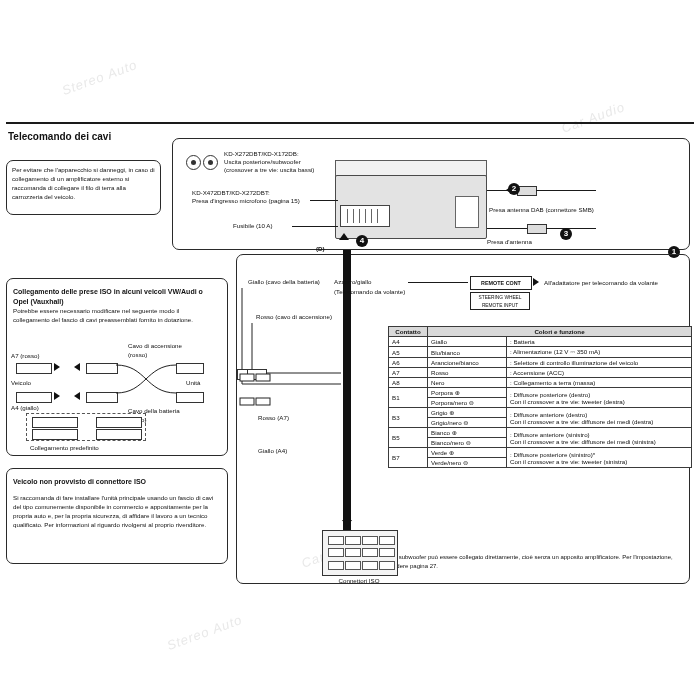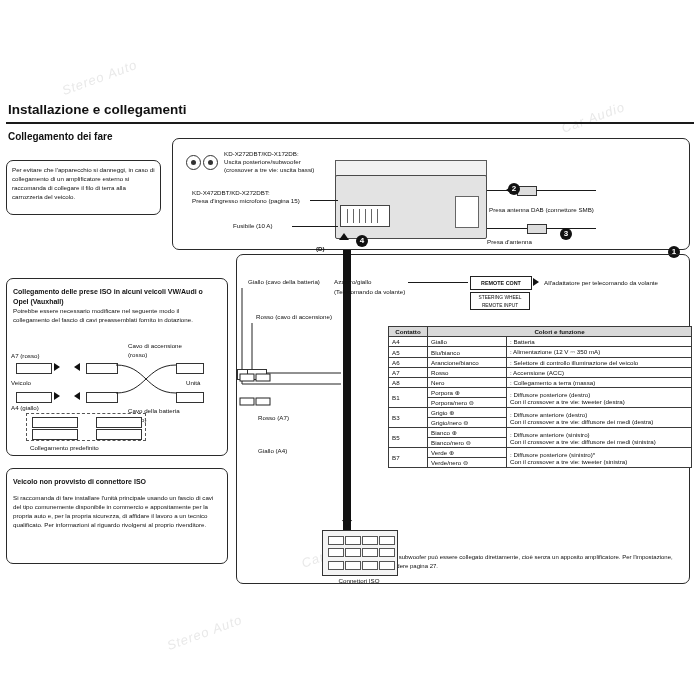--- a/index.html
+++ b/index.html
@@ -80,23 +80,22 @@
 </head>
 <body>
 
 <div class="page">
 
   <div class="wm" style="left:60px;top:70px;">Stereo Auto</div>
   <div class="wm" style="left:300px;top:545px;">Car Audio</div>
   <div class="wm" style="left:165px;top:625px;">Stereo Auto</div>
   <div class="wm" style="left:560px;top:110px;">Car Audio</div>
 
-  <div class="title">Installazione e collegamenti</div>
   <div class="titleRule"></div>
-  <div class="subtitle">Collegamento dei fare</div>
+  <div class="subtitle">Telecomando dei cavi</div>
 
   <div class="box round" style="left:6px;top:160px;width:155px;height:55px;"></div>
   <div class="txt" style="left:12px;top:166px;width:144px;">Per evitare che l'apparecchio si danneggi, in caso di collegamento di un amplificatore esterno si raccomanda di collegare il filo di terra alla carrozzeria del veicolo.</div>
 
   <div class="box round" style="left:172px;top:138px;width:518px;height:112px;"></div>
 
   <div class="unitTop"></div>
   <div class="unit"></div>
   <div class="unitFace"></div>
   <div class="connBlk">

